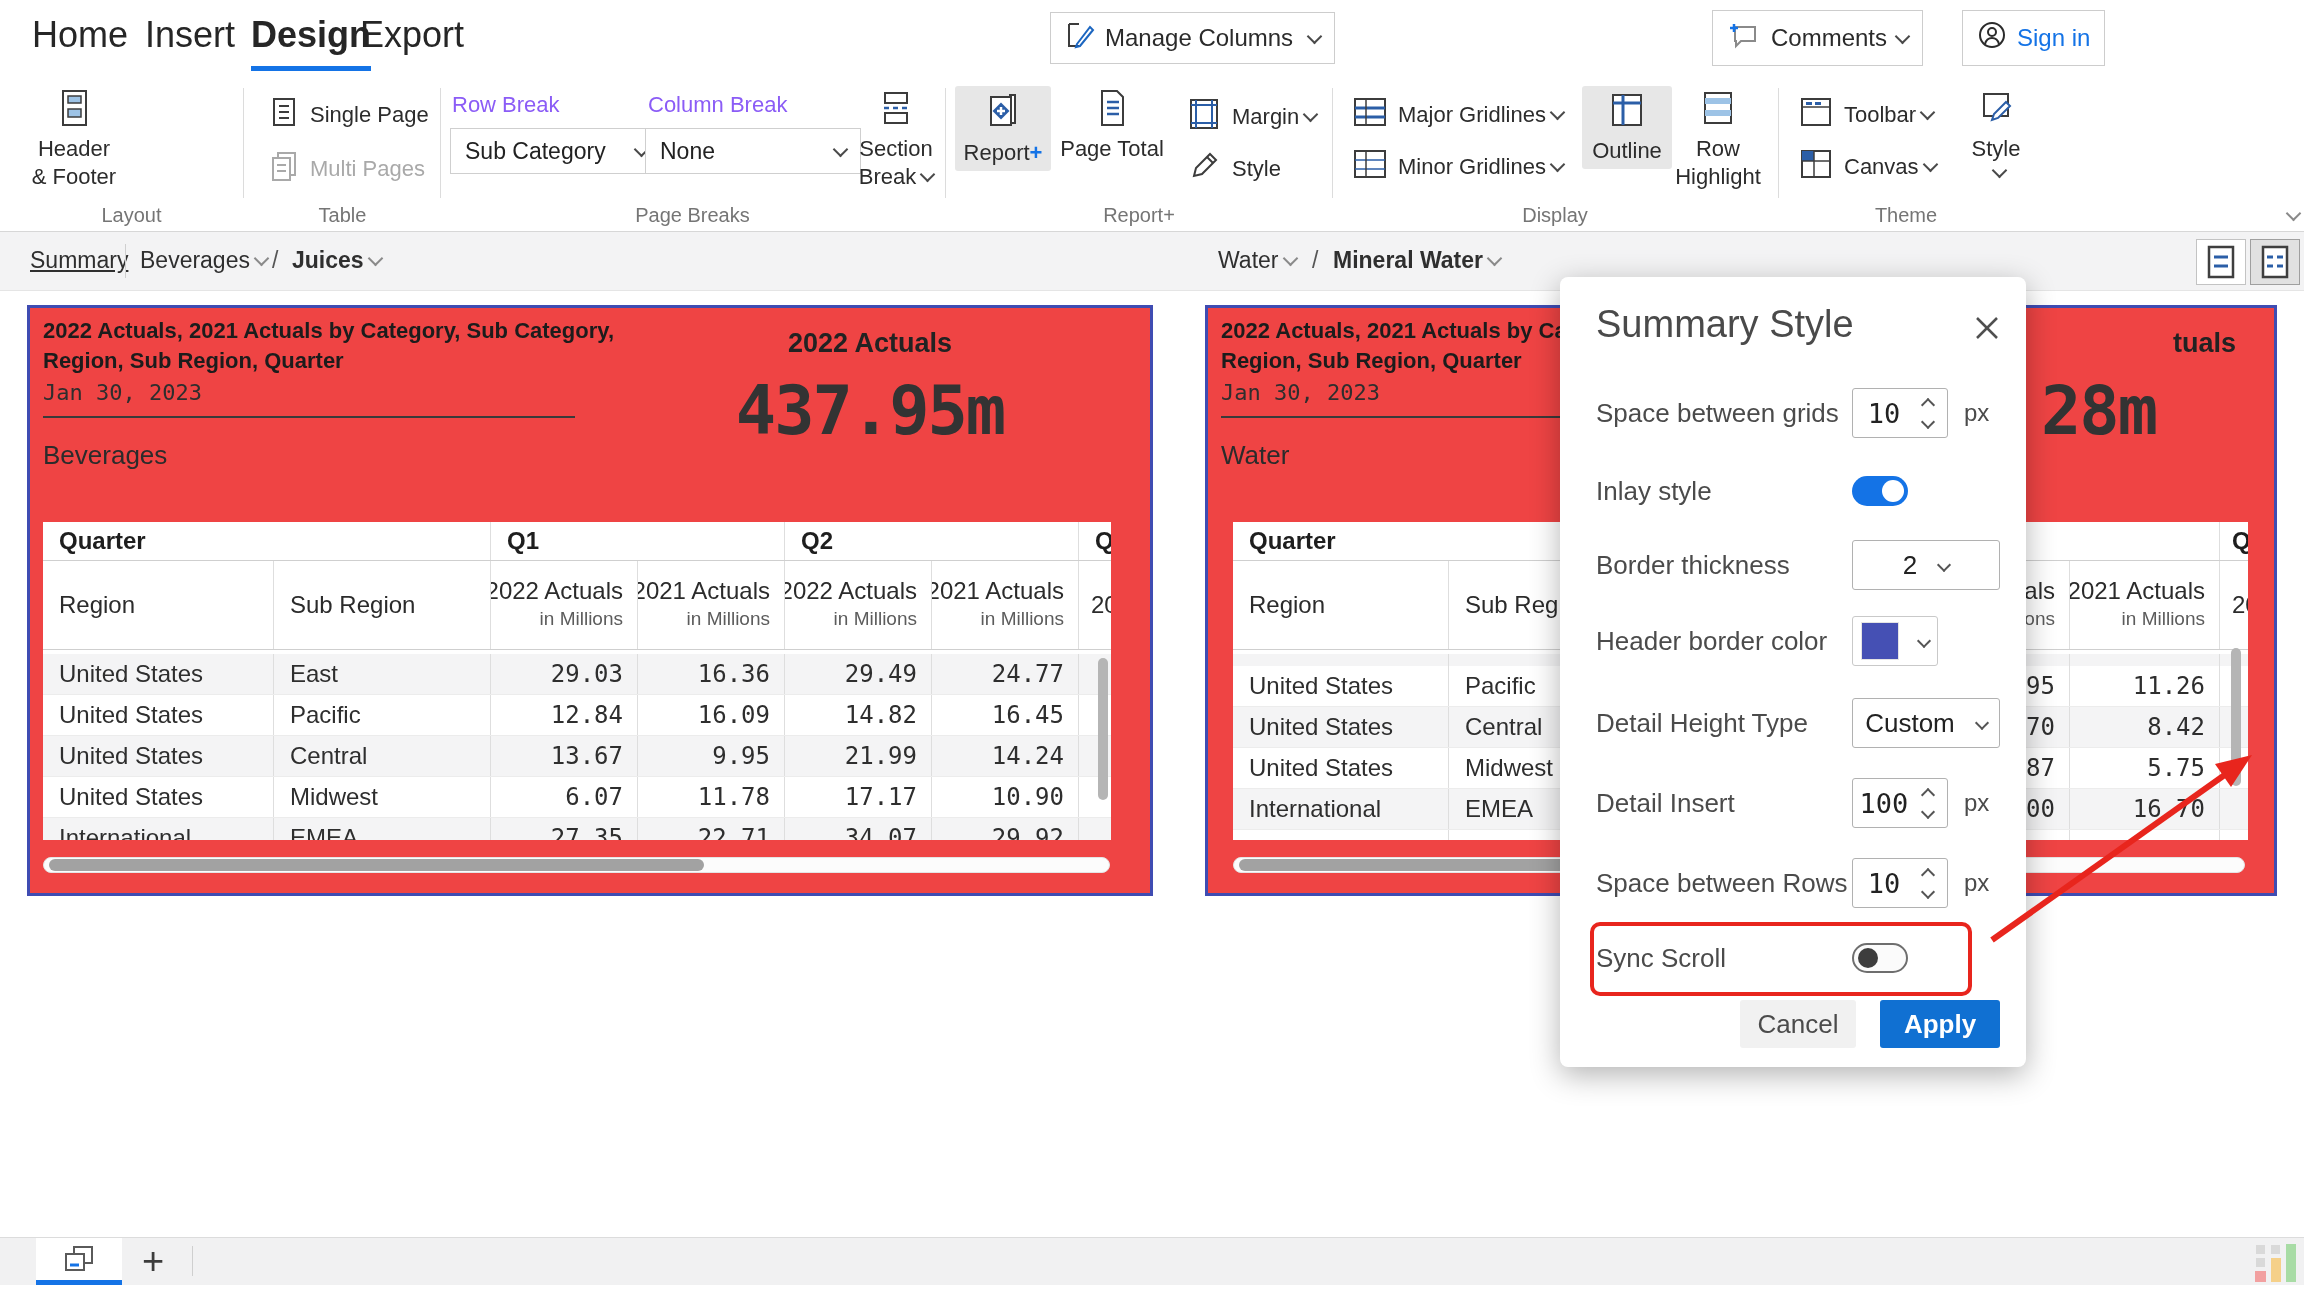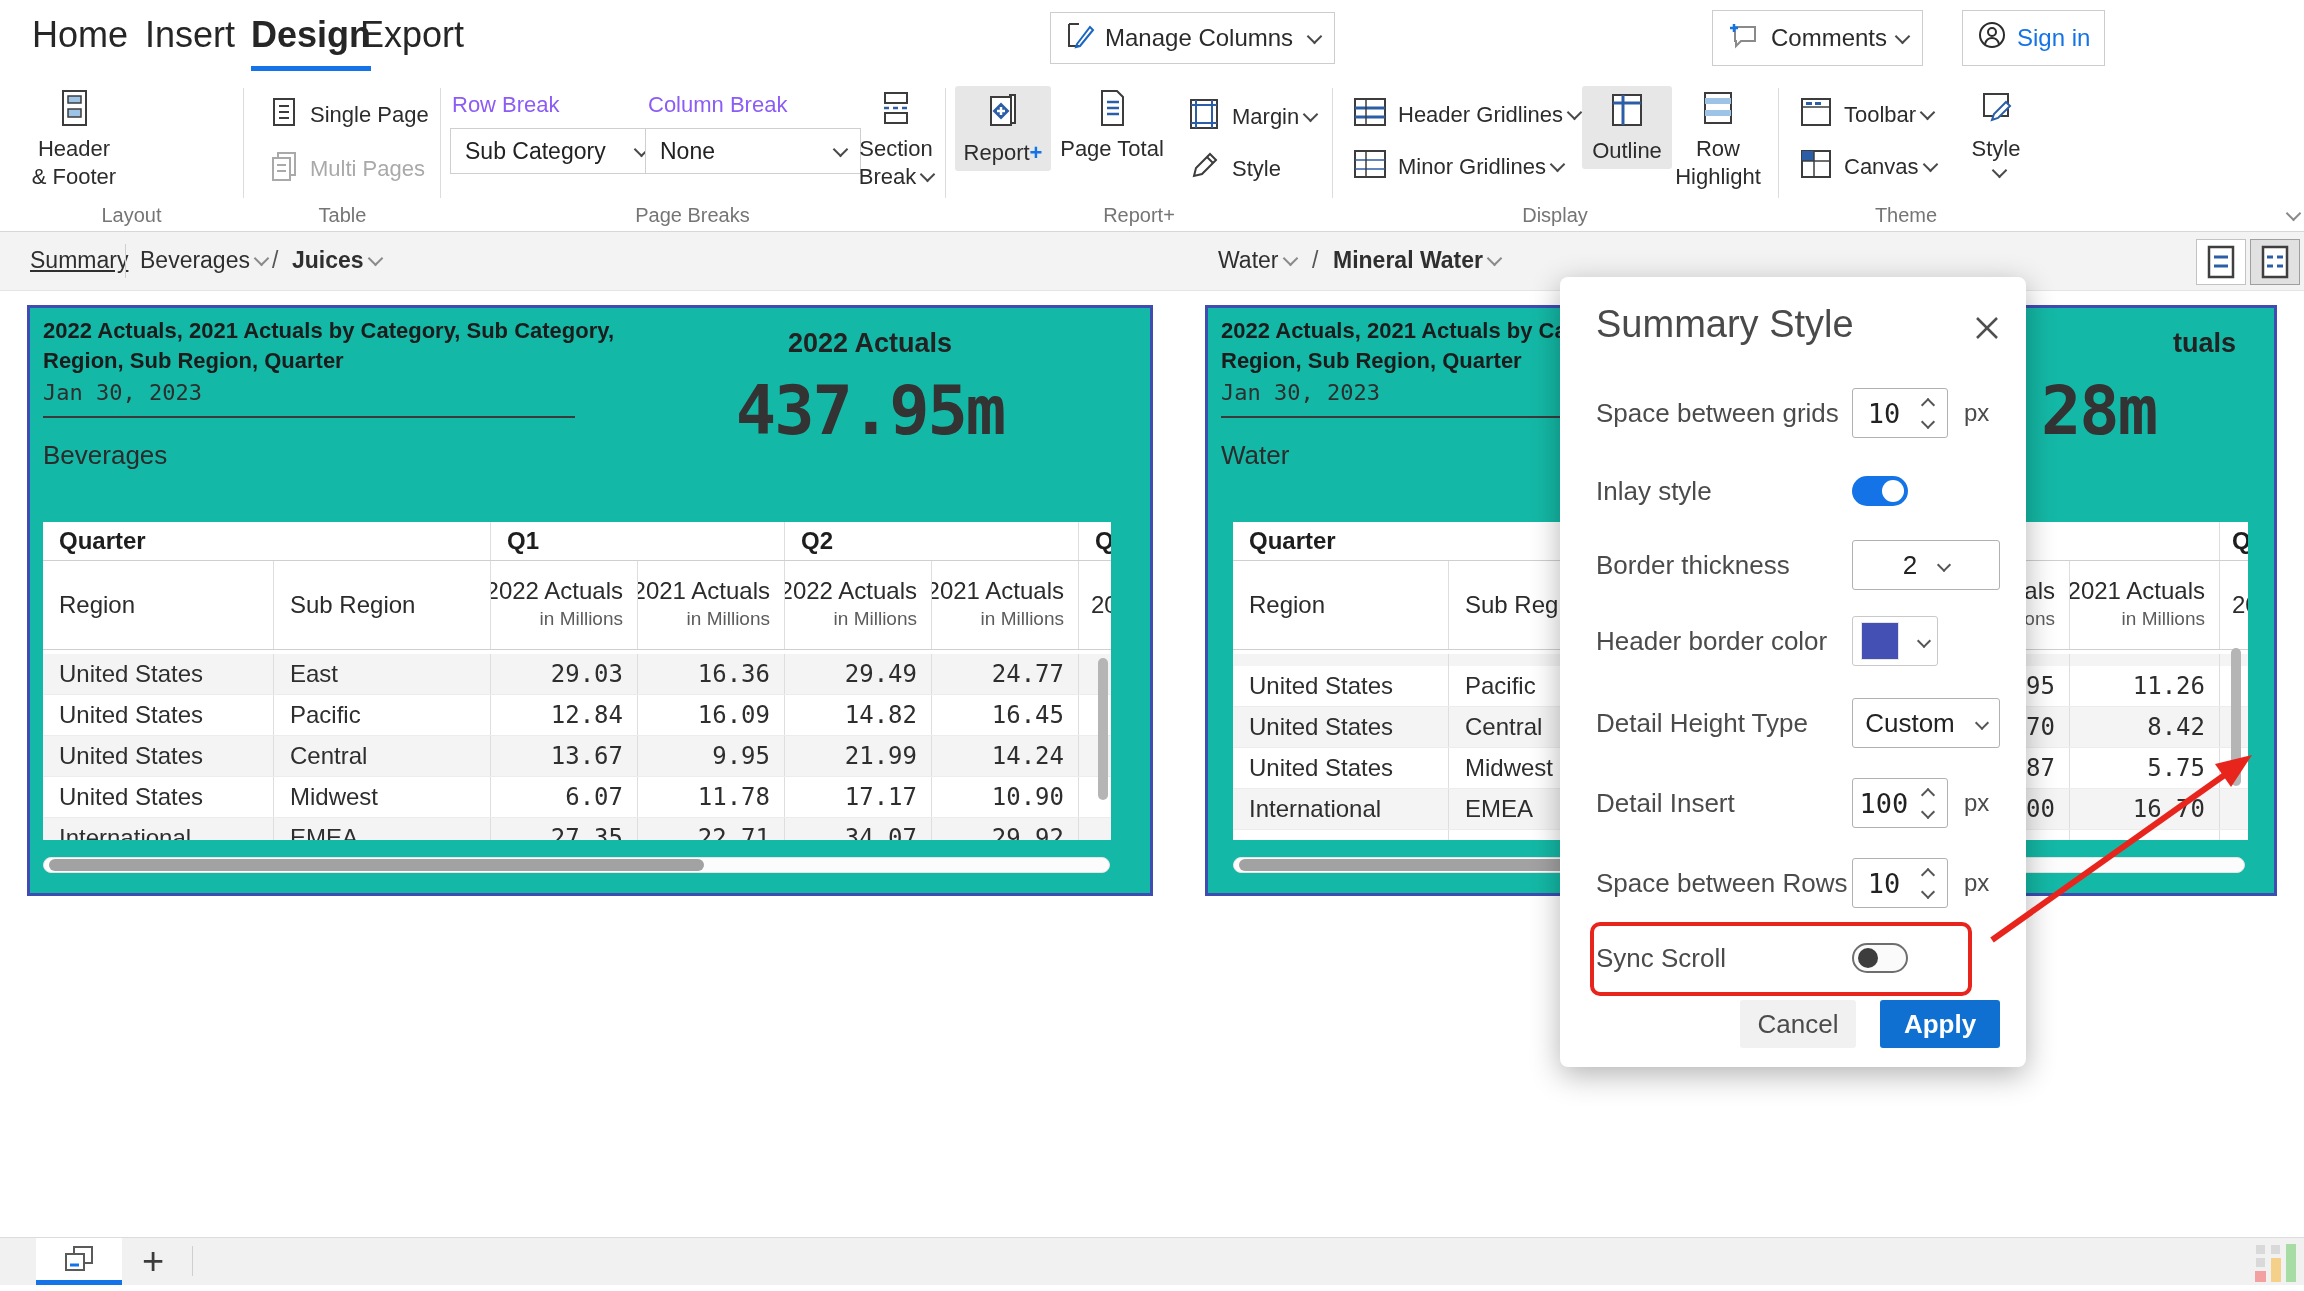--- a/index.html
+++ b/index.html
@@ -20,21 +20,21 @@
   .chev.lite{border-color:#8a8a8a;}
   .combo{position:absolute;height:44px;background:#fff;border:1px solid #cfcfcf;display:flex;align-items:center;justify-content:space-between;padding:0 14px;font-size:23px;color:#222;cursor:pointer;}
   .flabel{position:absolute;font-size:22px;color:#8b5cf6;}
   .topbtn{position:absolute;background:#fff;border:1px solid #cdcdcd;display:flex;align-items:center;gap:10px;padding:0 14px;font-size:24px;color:#2b2b2b;cursor:pointer;}
   
   .crumbbar{position:absolute;left:0;top:232px;width:2304px;height:58px;background:#f3f3f4;border-bottom:1px solid #e5e5e5;}
   .crumb{position:absolute;top:15px;font-size:23px;color:#2f2f2f;cursor:pointer;}
   .viewbtn{position:absolute;top:7px;width:48px;height:44px;border:1px solid #c3c3c3;background:#fff;display:flex;align-items:center;justify-content:center;cursor:pointer;}
   .viewbtn.on{background:#e1e1e1;border-color:#9f9f9f;}
   
-  .card{position:absolute;top:305px;height:585px;border:3px solid #3f4cb2;background:#14b8a6;}
+  .card{position:absolute;top:305px;height:585px;border:3px solid #3f4cb2;background:#ef4444;}
   .ctitle{position:absolute;left:13px;font-size:22px;font-weight:bold;color:#1c1c1c;white-space:nowrap;}
   .cdate{position:absolute;left:13px;top:72px;font-size:22px;color:#2e2e2e;font-family:"DejaVu Sans Mono",monospace;}
   .hrline{position:absolute;left:13px;top:108px;height:2px;background:#3a3a3a;}
   .ccat{position:absolute;left:13px;top:132px;font-size:26px;color:#2b2b2b;}
   .mlabel{position:absolute;top:20px;font-size:27px;font-weight:bold;color:#222;text-align:center;}
   .mvalue{position:absolute;top:64px;font-size:67px;font-weight:bold;color:#333;
           font-family:"DejaVu Sans Mono",monospace;text-align:center;letter-spacing:-2px;}
   
   .tbl{position:absolute;top:214px;height:318px;overflow:hidden;background:#fff;}
   .grow{display:flex;height:38px;align-items:center;font-size:24px;font-weight:bold;color:#1e1e1e;border-bottom:1px solid #cfcfcf;}
@@ -208,21 +208,21 @@
 
     <div class="rrow" style="left:1352px;top:96px">
       <span>
         <svg width="36" height="32" viewBox="0 0 36 32">
             <rect x="3" y="3" width="30" height="26" fill="none" stroke="#3c3c3c" stroke-width="2"></rect>
             <line x1="3" y1="12" x2="33" y2="12" stroke="#2b5ea7" stroke-width="3"></line>
             <line x1="3" y1="21" x2="33" y2="21" stroke="#2b5ea7" stroke-width="3"></line>
             <line x1="14" y1="3" x2="14" y2="29" stroke="#3c3c3c" stroke-width="1.5"></line>
           </svg>
       </span>
-      <span><span>Header Gridlines</span><span class="chev"></span></span>
+      <span><span>Major Gridlines</span><span class="chev"></span></span>
     </div>
     <div class="rrow" style="left:1352px;top:148px">
       <span>
         <svg width="36" height="32" viewBox="0 0 36 32">
             <rect x="3" y="3" width="30" height="26" fill="none" stroke="#3c3c3c" stroke-width="2"></rect>
             <line x1="3" y1="12" x2="33" y2="12" stroke="#2b5ea7" stroke-width="1.5"></line>
             <line x1="3" y1="21" x2="33" y2="21" stroke="#2b5ea7" stroke-width="1.5"></line>
             <line x1="14" y1="3" x2="14" y2="29" stroke="#3c3c3c" stroke-width="1.5"></line>
           </svg>
       </span>

